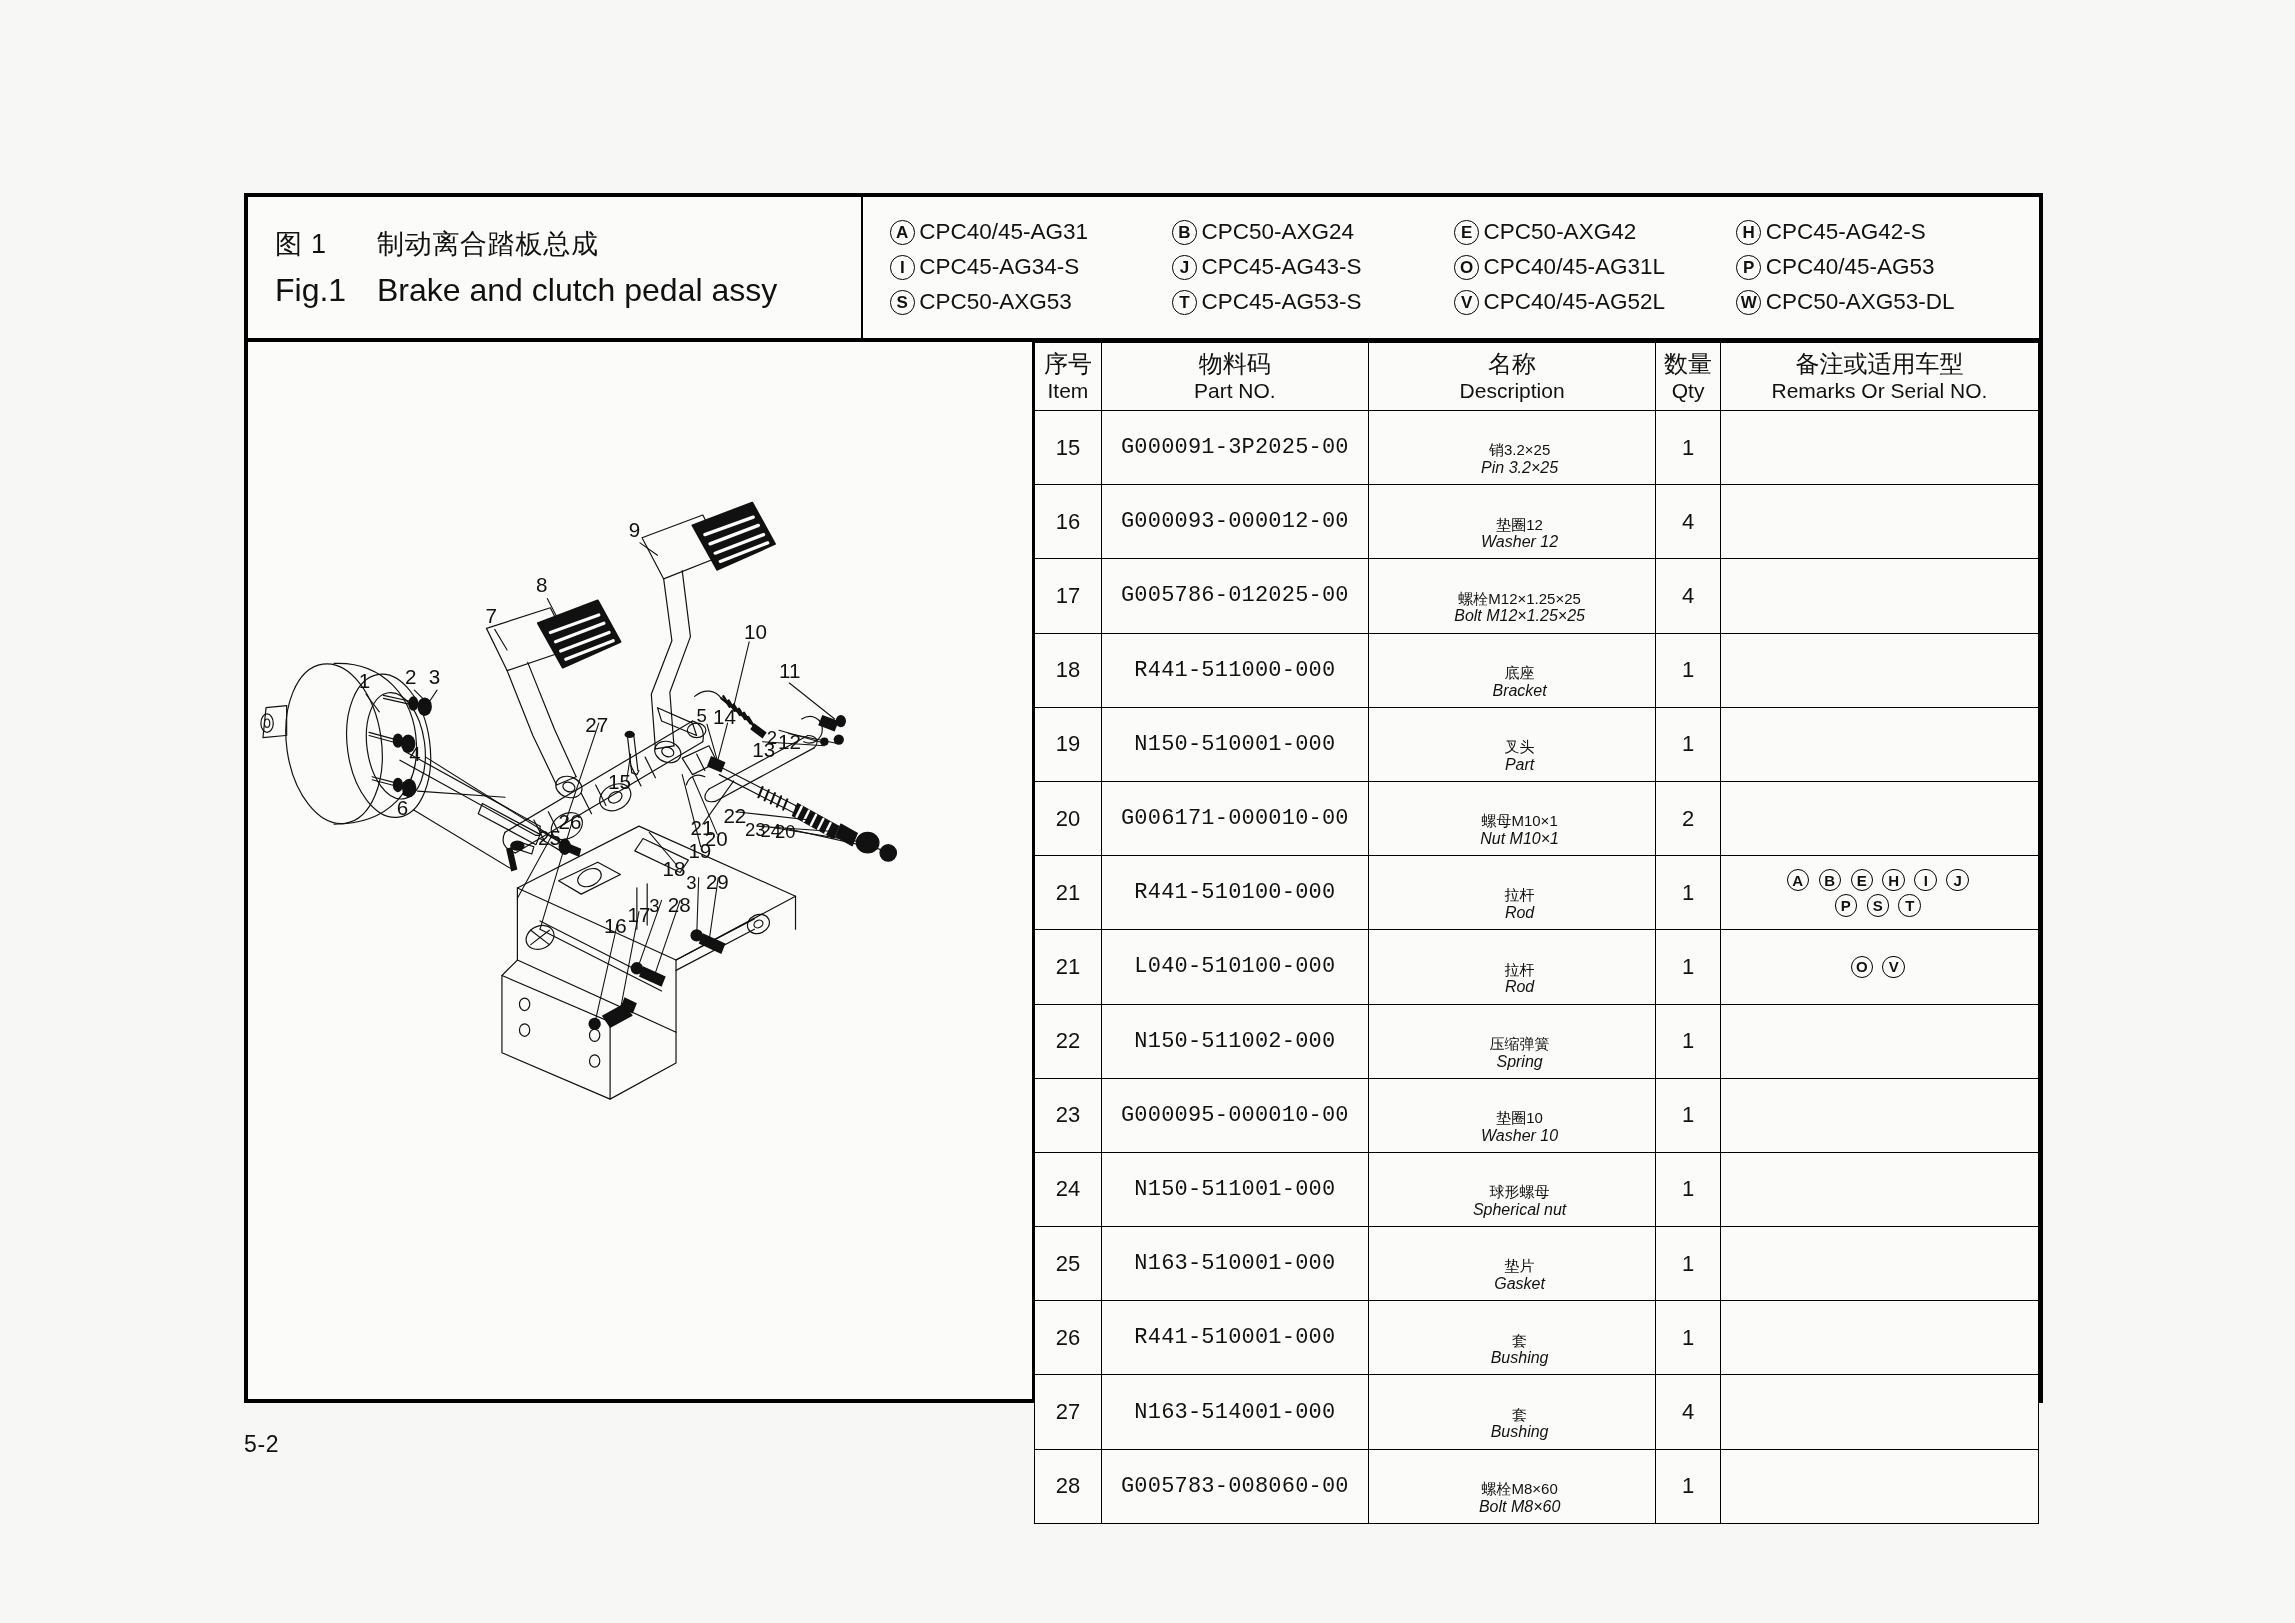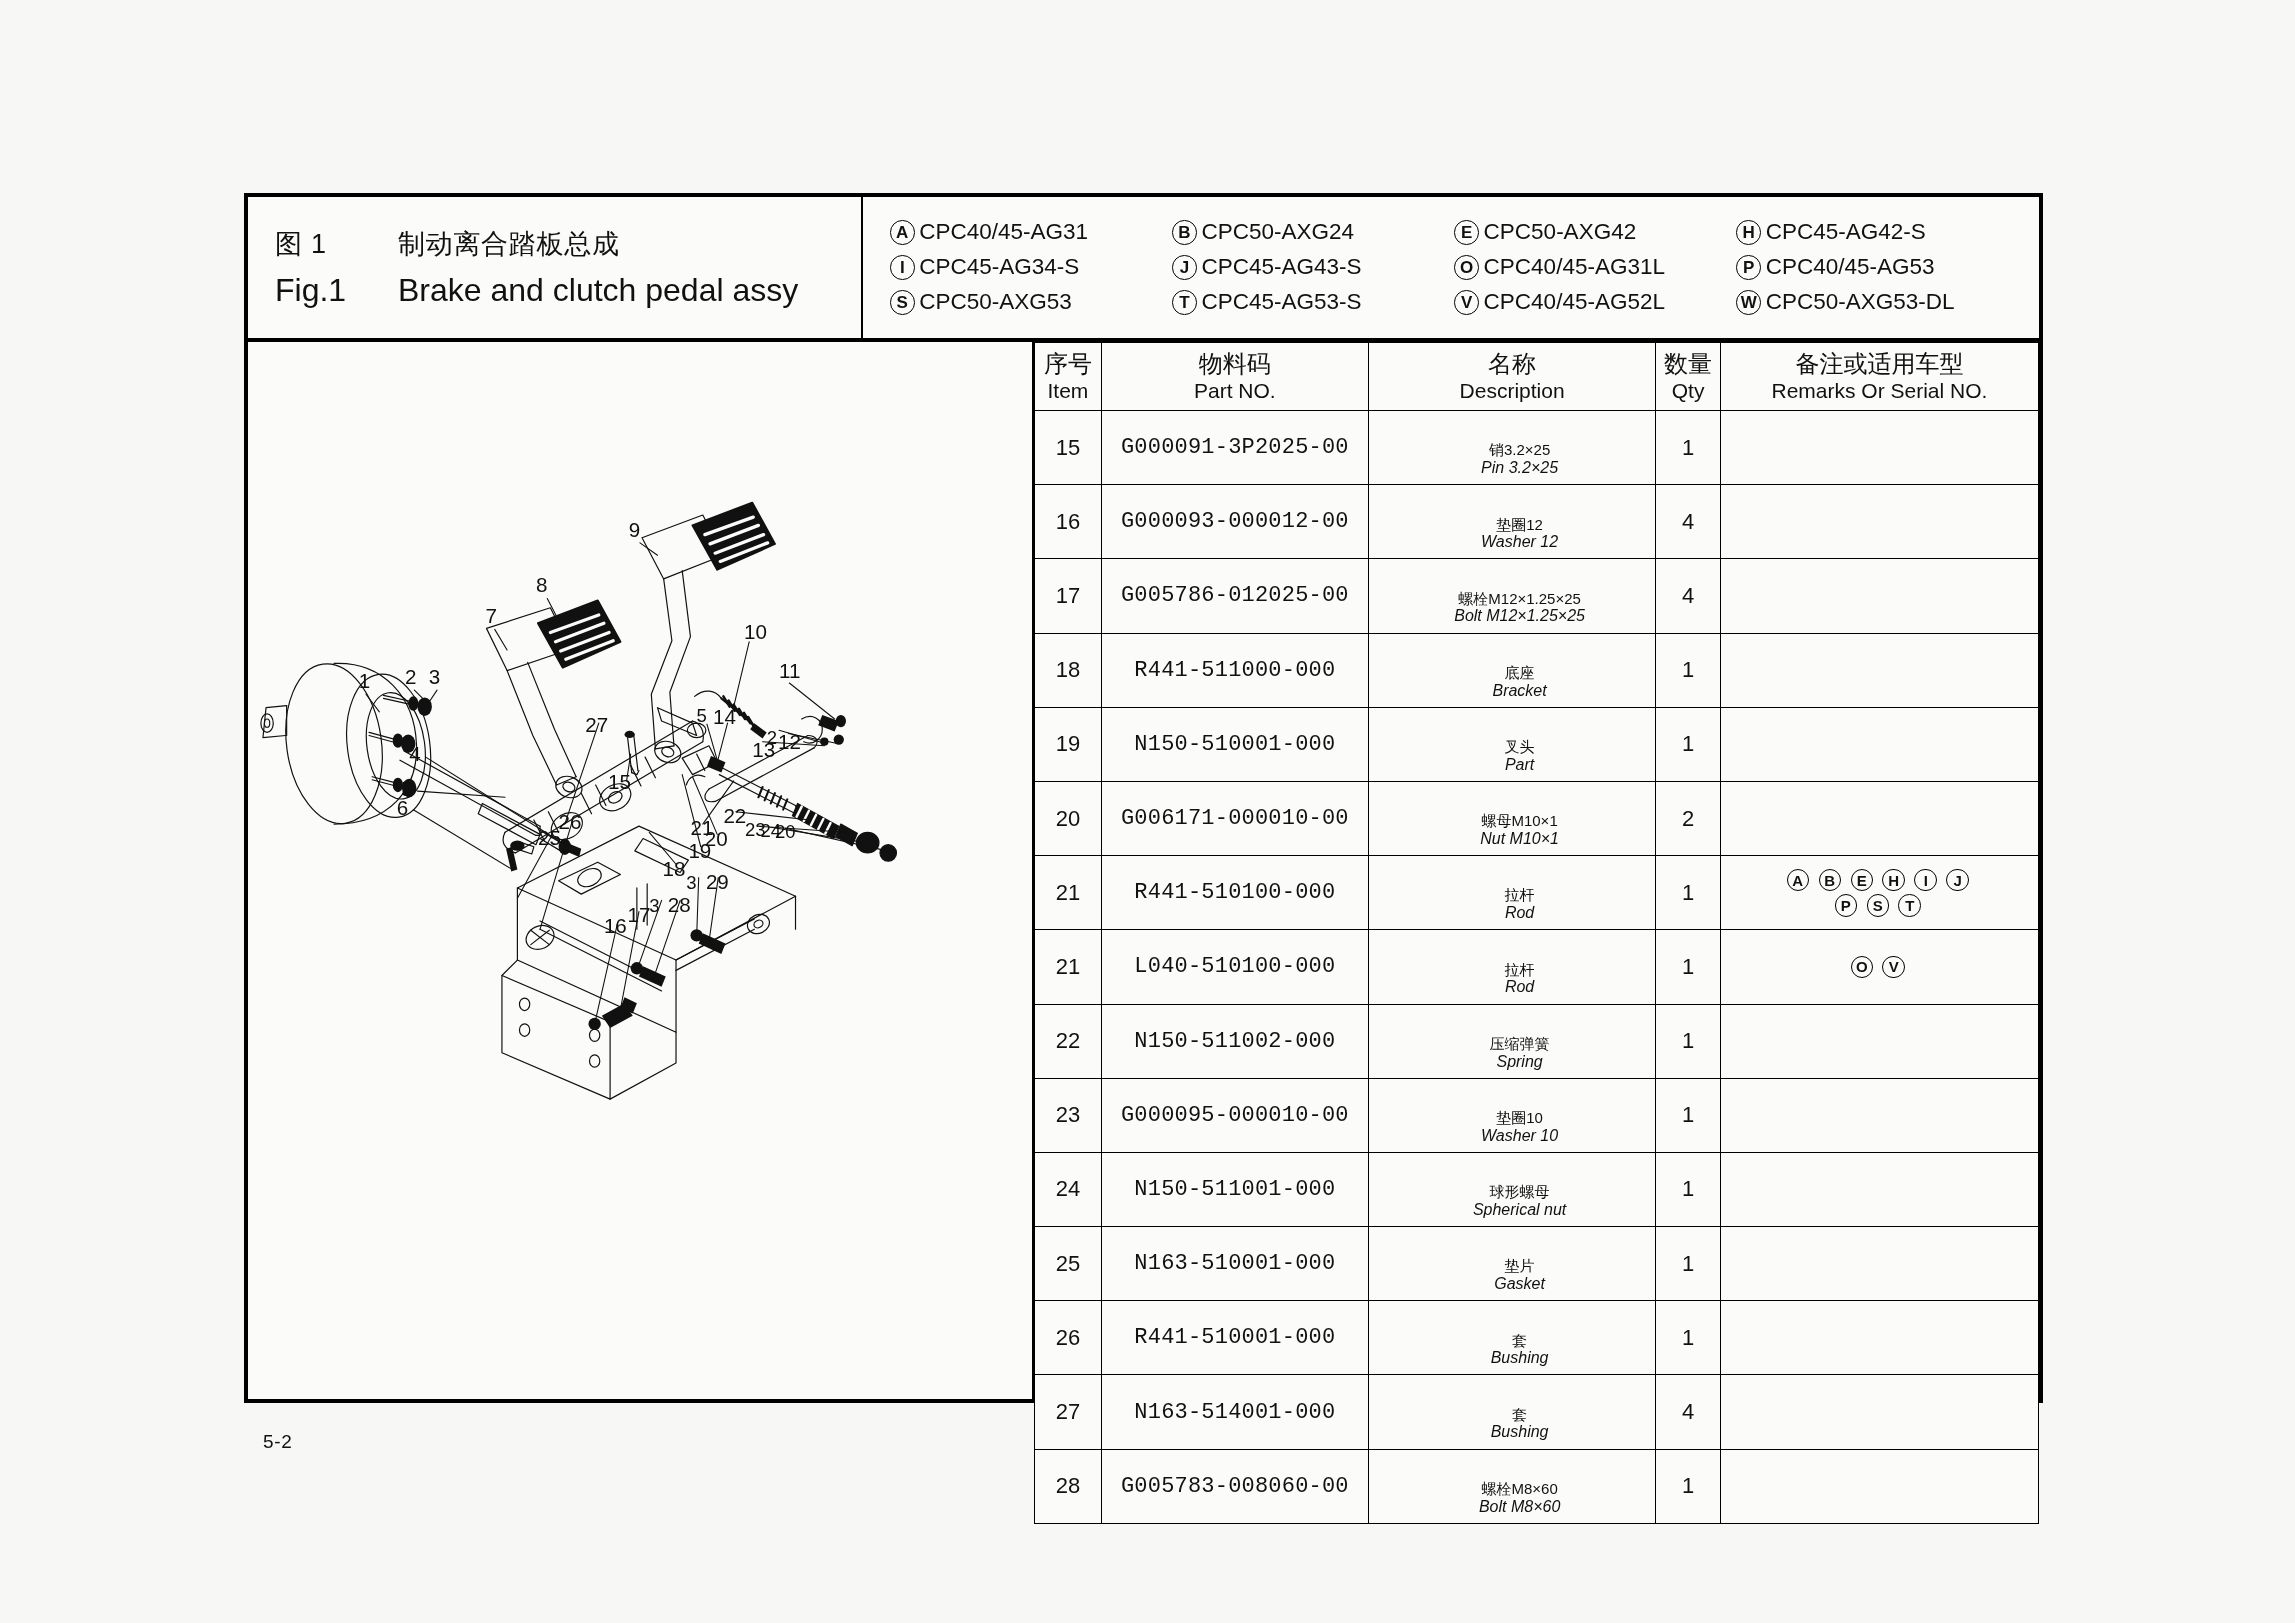--- a/index.html
+++ b/index.html
@@ -52,21 +52,20 @@
     border-right: 2px solid #000;
     display: flex;
     flex-direction: column;
     justify-content: center;
     padding-left: 27px;
   }
   .title-line {
     display: flex;
     align-items: baseline;
     white-space: nowrap;
-    gap: 21px;
   }
   .title-cn { font-size: 27px; letter-spacing: 0.7px; }
   .title-en { font-size: 32px; letter-spacing: 0px; }
   .title-tag { width: 102px; flex: 0 0 102px; }
   .title-row-cn { margin-bottom: 9.5px; }
 
   #model-grid {
     flex: 1 1 auto;
     display: grid;
     grid-template-columns: repeat(4, 1fr);
@@ -182,23 +181,22 @@
     display: flex;
     justify-content: center;
     gap: 6.1px;
   }
 
   
   #footer {
     position: absolute;
     left: 244px;
     top: 1431px;
-    font-size: 19px;
+    font-size: 23px;
     letter-spacing: 0.7px;
-    margin-left: 19px;
   }
 
   
 </style>
 </head>
 <body>
 
 <div id="page">
 
   <div id="frame">

